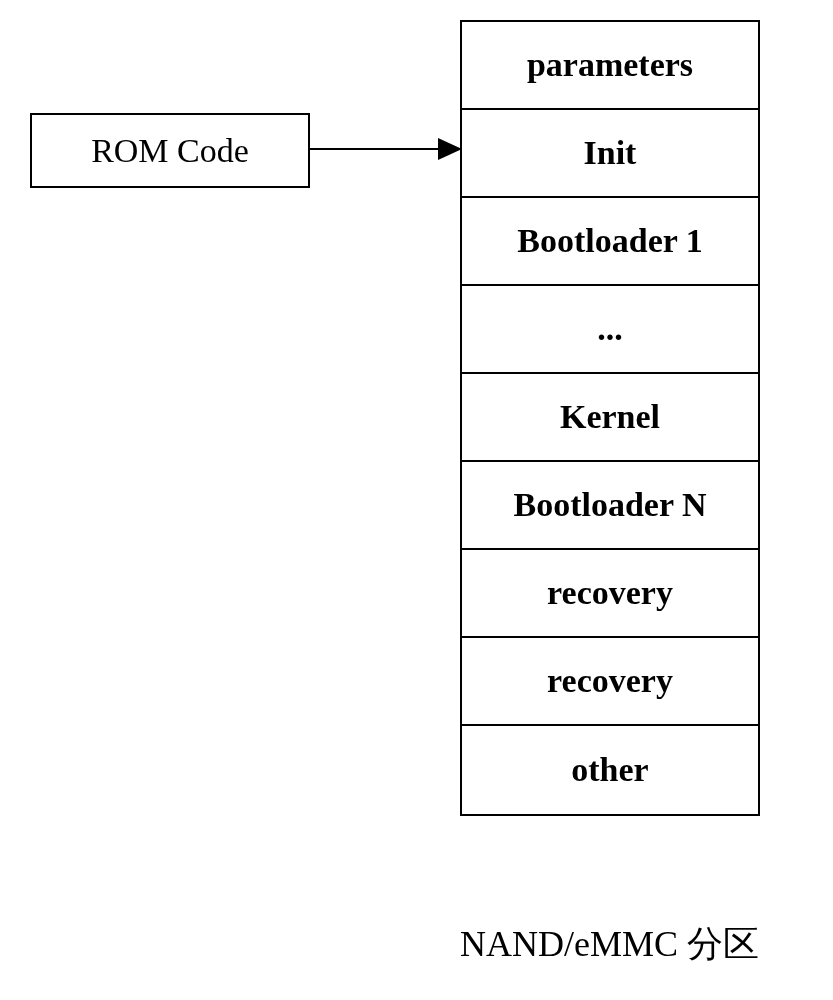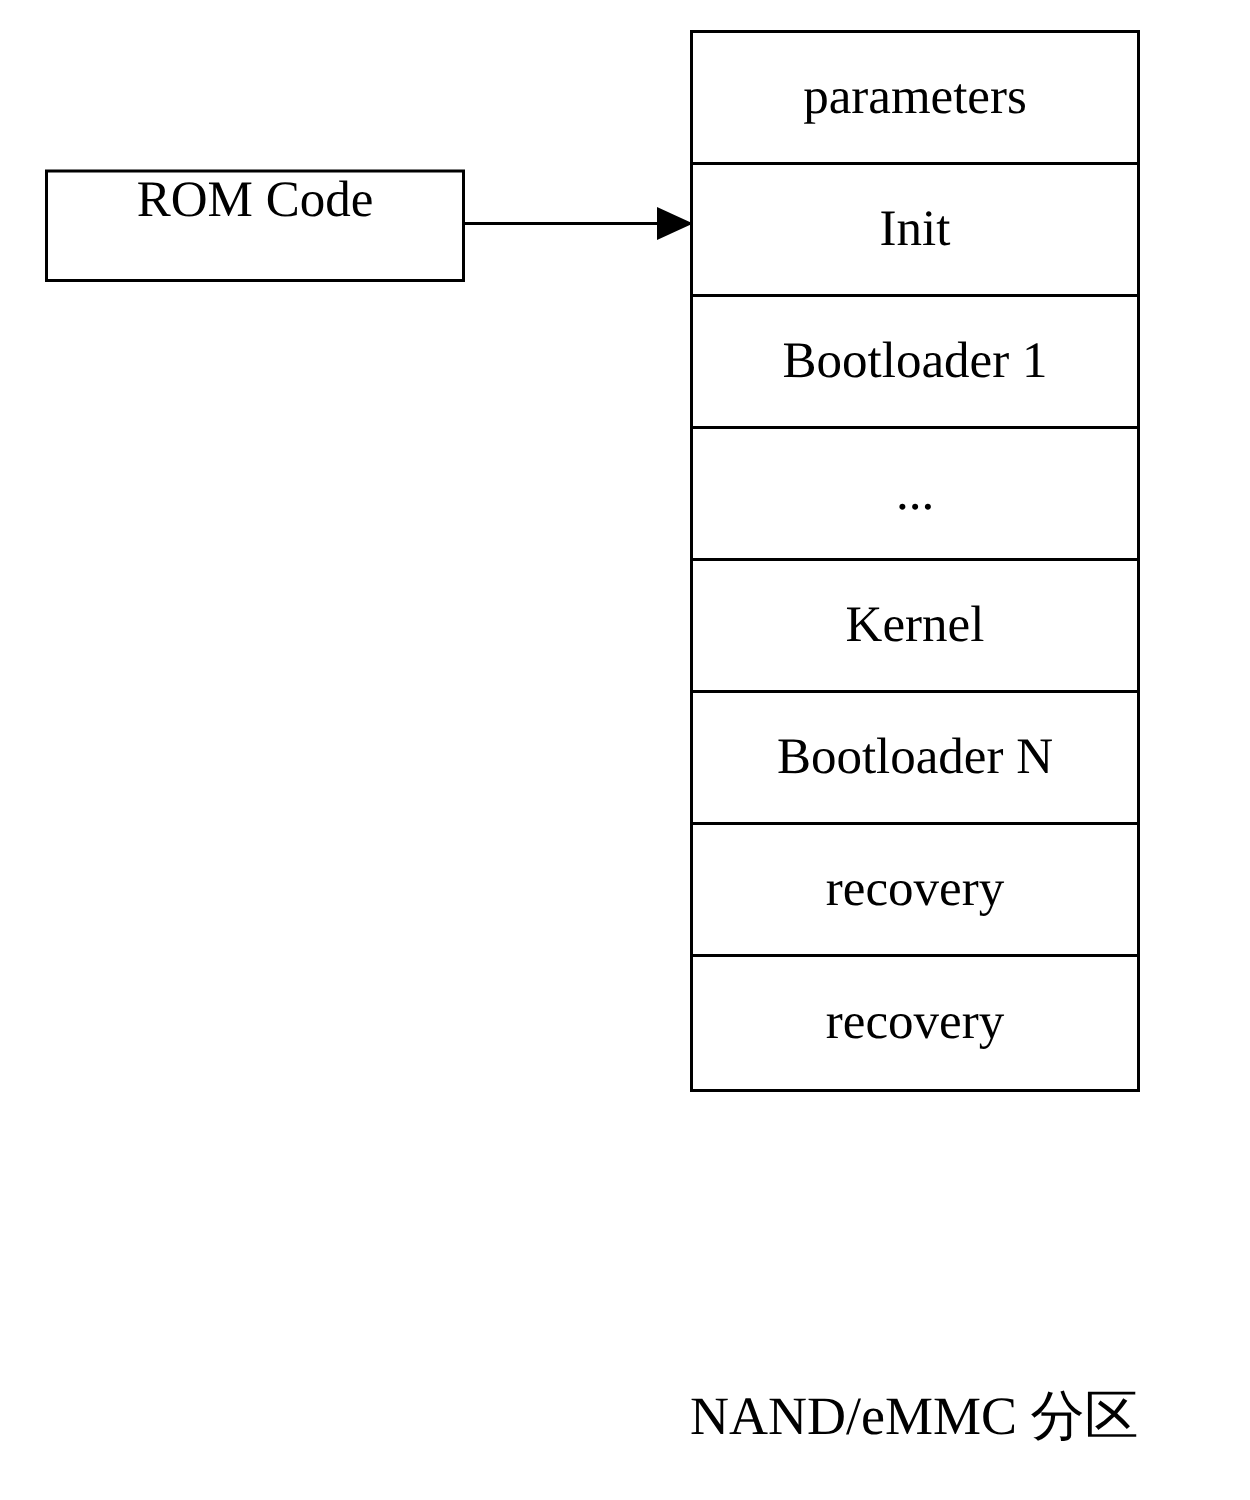--- a/index.html
+++ b/index.html
@@ -15,21 +15,21 @@
       position: relative;
     }
     .rom-box {
       position: absolute;
       left: 30px;
       top: 113px;
       width: 280px;
       height: 75px;
       border: 2px solid black;
       display: flex;
-      align-items: flex-start;
+      align-items: center;
       justify-content: center;
       font-size: 34px;
     }
     .arrow {
       position: absolute;
       left: 310px;
       top: 148px;
       width: 150px;
       height: 2px;
       background: black;
@@ -52,20 +52,21 @@
       width: 300px;
       border: 2px solid black;
     }
     .partition-cell {
       height: 88px;
       border-bottom: 2px solid black;
       display: flex;
       align-items: center;
       justify-content: center;
       font-size: 34px;
+      font-weight: bold;
     }
     .partition-cell:last-child {
       border-bottom: none;
     }
     .caption {
       position: absolute;
       left: 460px;
       top: 920px;
       font-size: 36px;
       text-align: center;
@@ -98,15 +99,18 @@
   </div>
   <div class="partition-cell">
     <span>Bootloader N</span>
   </div>
   <div class="partition-cell">
     <span>recovery</span>
   </div>
   <div class="partition-cell">
     <span>recovery</span>
   </div>
+  <div class="partition-cell">
+    <span>other</span>
+  </div>
 </div>
 
 <div class="caption">NAND/eMMC 分区</div>
 
 </body></html>

